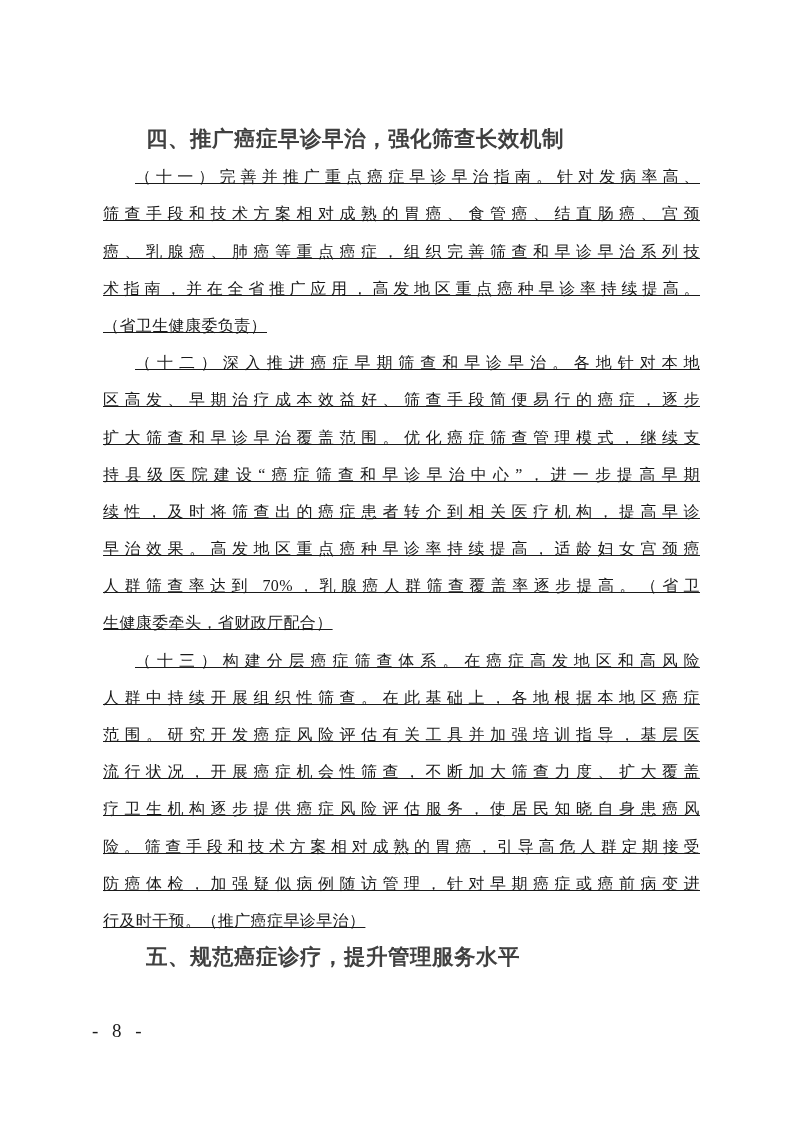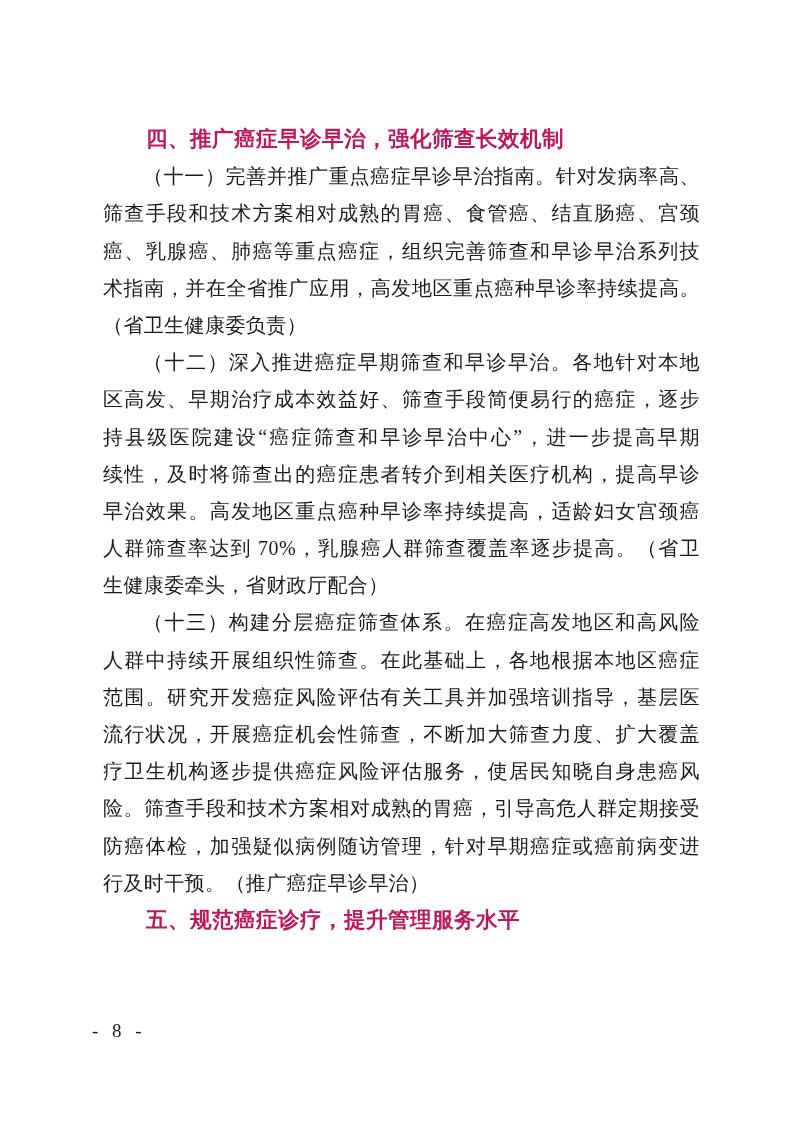--- a/index.html
+++ b/index.html
@@ -16,46 +16,47 @@
     inset: 0;
     background: #ffffff;
   }
   .content {
     position: absolute;
     left: 103px;
     top: 121px;
     width: 597px;
   }
   .line {
-    font-size: 20px;
+    font-size: 16px;
     line-height: 37.2px;
     height: 37.2px;
     overflow: hidden;
     text-align: justify;
     text-justify: inter-character;
     white-space: normal;
     letter-spacing: 0.4px;
+    text-decoration: underline;
   }
   .line.full {
     text-align-last: justify;
   }
   .line.short {
     text-align: center;
     text-align-last: left;
   }
   .line.indent {
     text-indent: 2em;
   }
   .heading {
     font-family: "Liberation Sans", "DejaVu Sans", sans-serif;
     font-weight: bold;
     font-size: 21.5px;
     line-height: 37.2px;
     height: 37.2px;
-    color: #be185d;
+    color: #404040;
     text-indent: 2em;
     letter-spacing: 0.5px;
     text-align: left;
     text-align-last: left;
   }
   .page-number {
     position: absolute;
     left: 92px;
     top: 1016px;
     font-size: 19px;
@@ -74,20 +75,21 @@
     <div class="heading">四、推广癌症早诊早治，强化筛查长效机制</div>
 
     <div class="line full indent">（十一）完善并推广重点癌症早诊早治指南。针对发病率高、</div>
     <div class="line full">筛查手段和技术方案相对成熟的胃癌、食管癌、结直肠癌、宫颈</div>
     <div class="line full">癌、乳腺癌、肺癌等重点癌症，组织完善筛查和早诊早治系列技</div>
     <div class="line full">术指南，并在全省推广应用，高发地区重点癌种早诊率持续提高。</div>
     <div class="line short">（省卫生健康委负责）</div>
 
     <div class="line full indent">（十二）深入推进癌症早期筛查和早诊早治。各地针对本地</div>
     <div class="line full">区高发、早期治疗成本效益好、筛查手段简便易行的癌症，逐步</div>
+    <div class="line full">扩大筛查和早诊早治覆盖范围。优化癌症筛查管理模式，继续支</div>
     <div class="line full">持县级医院建设“癌症筛查和早诊早治中心”，进一步提高早期</div>
     <div class="line full">续性，及时将筛查出的癌症患者转介到相关医疗机构，提高早诊</div>
     <div class="line full">早治效果。高发地区重点癌种早诊率持续提高，适龄妇女宫颈癌</div>
     <div class="line full">人群筛查率达到 70%，乳腺癌人群筛查覆盖率逐步提高。（省卫</div>
     <div class="line short">生健康委牵头，省财政厅配合）</div>
 
     <div class="line full indent">（十三）构建分层癌症筛查体系。在癌症高发地区和高风险</div>
     <div class="line full">人群中持续开展组织性筛查。在此基础上，各地根据本地区癌症</div>
     <div class="line full">范围。研究开发癌症风险评估有关工具并加强培训指导，基层医</div>
     <div class="line full">流行状况，开展癌症机会性筛查，不断加大筛查力度、扩大覆盖</div>

